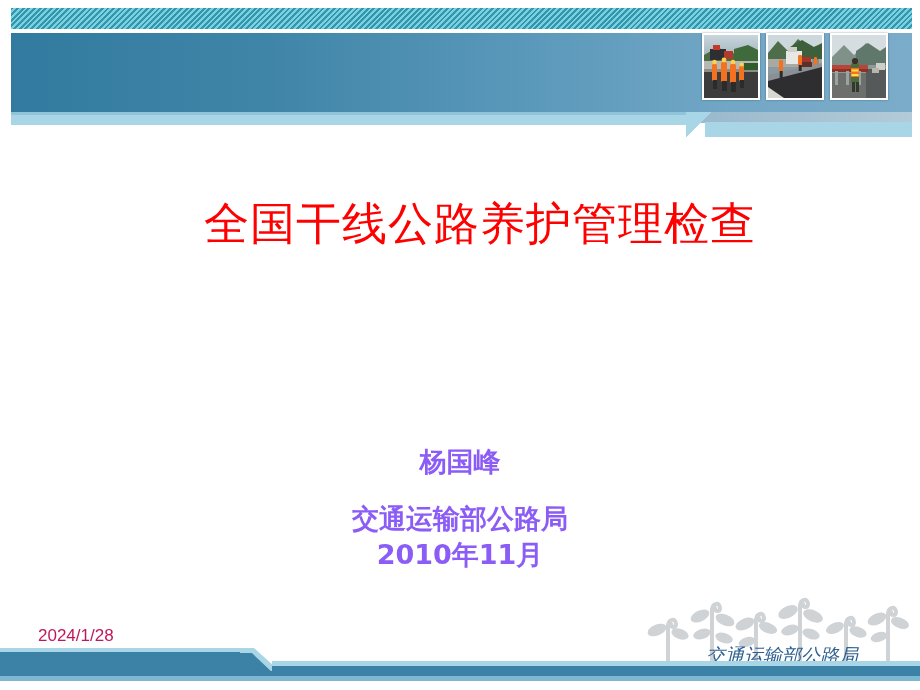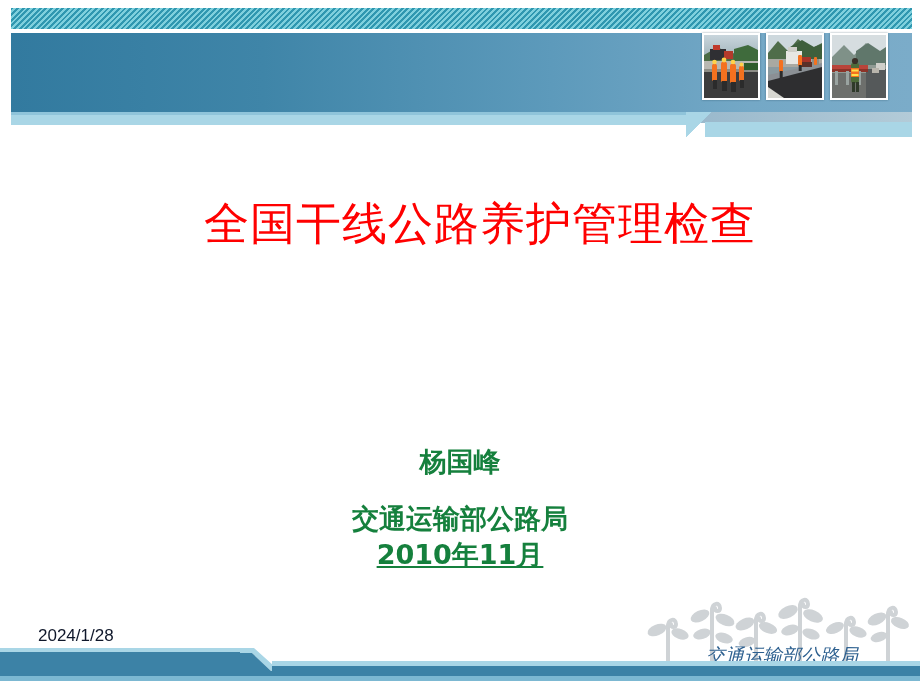--- a/index.html
+++ b/index.html
@@ -133,50 +133,49 @@
     font-family: "DejaVu Sans", "Liberation Sans", sans-serif;
   }
 
   
   #subtitle-block {
     position: absolute;
     left: 0;
     top: 445px;
     width: 920px;
     text-align: center;
-    color: #15803d;
+    color: #8b5cf6;
   }
   .author {
     font-size: 27px;
     font-weight: bold;
     line-height: 34px;
     font-family: "DejaVu Sans", "Liberation Sans", sans-serif;
   }
   .org {
     font-size: 27px;
     font-weight: bold;
     line-height: 36px;
     margin-top: 22px;
     font-family: "DejaVu Sans", "Liberation Sans", sans-serif;
   }
   .dateline {
     font-size: 27px;
     font-weight: bold;
     line-height: 36px;
     font-family: "DejaVu Sans", "Liberation Sans", sans-serif;
-    text-decoration: underline;
   }
 
   
   #footer-date {
     position: absolute;
     left: 38px;
     top: 626px;
     font-size: 17px;
-    color: #0f172a;
+    color: #be185d;
     letter-spacing: 0px;
     font-family: "Liberation Sans", sans-serif;
   }
 
   
   #sprout-zone {
     position: absolute;
     left: 640px;
     top: 596px;
     width: 280px;

